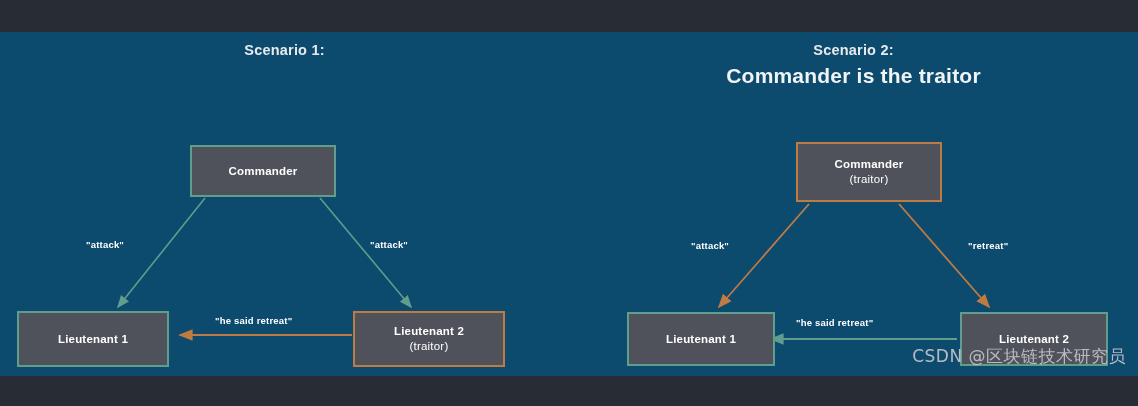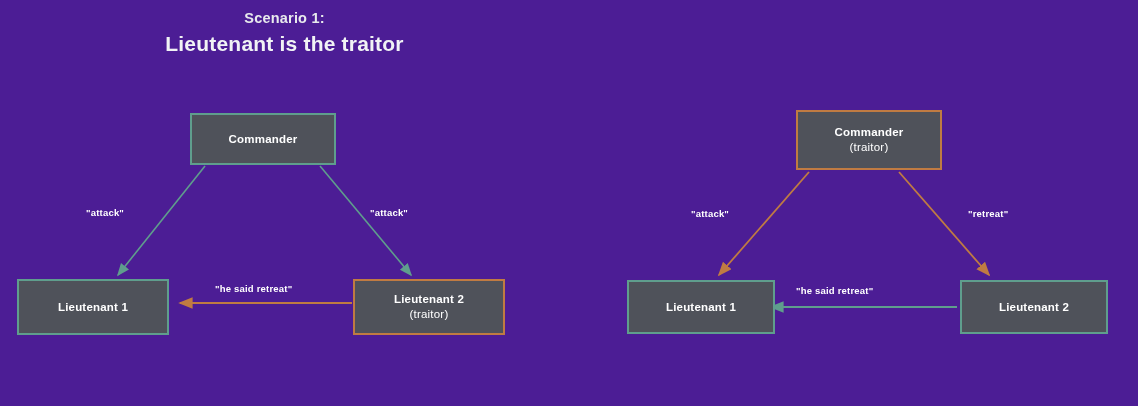--- a/index.html
+++ b/index.html
@@ -3,24 +3,25 @@
 <meta charset="utf-8">
 <style>
   html, body {
     margin: 0;
     padding: 0;
     background: #282c34;
   }
   #canvas {
     position: relative;
     width: 1138px;
-    height: 406px;
-    background: #4c1d95;
+    height: 344px;
+    background: #0c4a6e;
     font-family: "Liberation Sans", sans-serif;
     overflow: hidden;
+    margin-top: 32px;
   }
   .scenario {
     position: absolute;
     top: 0;
     height: 406px;
     width: 569px;
   }
   .scenario.left  { left: 0; }
   .scenario.right { left: 569px; }
 
@@ -103,21 +104,20 @@
 </style>
 </head>
 <body>
 
 <div id="canvas">
 
   <div class="scenario left">
 
     <div class="title-wrap">
       <div class="title-sub">Scenario 1:</div>
-      <div class="title-main">Lieutenant is the traitor</div>
     </div>
 
     <svg class="edges">
       <defs>
         <marker id="arw-teal-1" markerWidth="9" markerHeight="9" refX="7" refY="3.2" orient="auto">
           <path d="M0,0 L8,3.2 L0,6.4 z" fill="#5f9e8d"></path>
         </marker>
         <marker id="arw-orange-1" markerWidth="9" markerHeight="9" refX="7" refY="3.2" orient="auto">
           <path d="M0,0 L8,3.2 L0,6.4 z" fill="#c07b42"></path>
         </marker>
@@ -140,20 +140,24 @@
       <span class="sub">(traitor)</span>
     </div>
 
     <div class="edge-label" style="left:86px; top:207px;">"attack"</div>
     <div class="edge-label" style="left:370px; top:207px;">"attack"</div>
     <div class="edge-label" style="left:215px; top:283px;">"he said retreat"</div>
   </div>
 
   <div class="scenario right">
 
+    <div class="title-wrap">
+      <div class="title-sub">Scenario 2:</div>
+      <div class="title-main">Commander is the traitor</div>
+    </div>
 
     <svg class="edges">
       <defs>
         <marker id="arw-teal-2" markerWidth="9" markerHeight="9" refX="7" refY="3.2" orient="auto">
           <path d="M0,0 L8,3.2 L0,6.4 z" fill="#5f9e8d"></path>
         </marker>
         <marker id="arw-orange-2" markerWidth="9" markerHeight="9" refX="7" refY="3.2" orient="auto">
           <path d="M0,0 L8,3.2 L0,6.4 z" fill="#c07b42"></path>
         </marker>
       </defs>
@@ -173,14 +177,15 @@
 
     <div class="node" style="left:391px; top:280px; width:148px; height:54px;">
       <span>Lieutenant 2</span>
     </div>
 
     <div class="edge-label" style="left:122px; top:208px;">"attack"</div>
     <div class="edge-label" style="left:399px; top:208px;">"retreat"</div>
     <div class="edge-label" style="left:227px; top:285px;">"he said retreat"</div>
   </div>
 
+  <div class="watermark">CSDN @区块链技术研究员</div>
 
 </div>
 
 </body></html>

